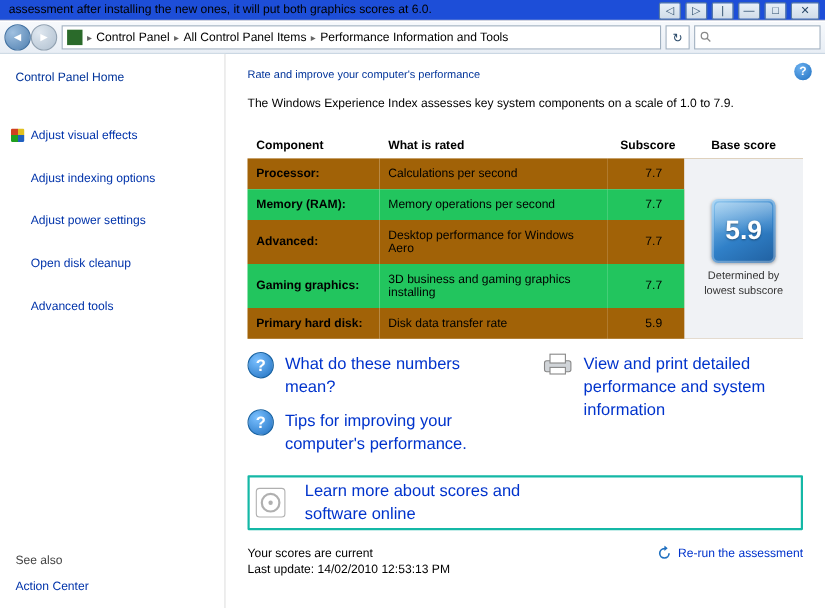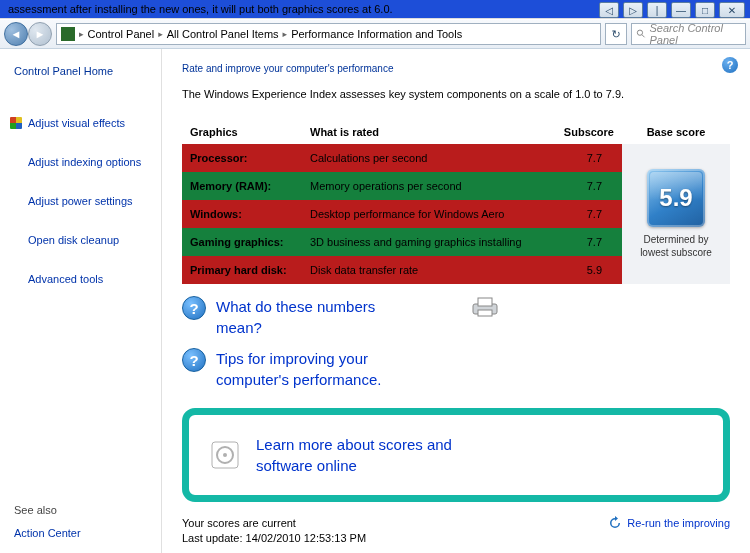--- a/index.html
+++ b/index.html
@@ -18,59 +18,59 @@
     .address { flex: 1; height: 22px; background: #fff; border: 1px solid #a0b0c0; display: flex; align-items: center; padding: 0 4px; font-size: 11px; gap: 4px; overflow: hidden; }
     .addr-icon { width: 14px; height: 14px; background: #2a6a2a; display: inline-block; }
     .addr-sep { color: #666; font-size: 9px; }
     .addr-seg { color: #000; white-space: nowrap; }
     .addr-refresh { width: 22px; height: 22px; background: #fff; border: 1px solid #a0b0c0; display: flex; align-items: center; justify-content: center; font-size: 11px; color: #2a4a6a; cursor: pointer; }
     .search-box { width: 115px; height: 22px; background: #fff; border: 1px solid #a0b0c0; padding: 0 4px; font-size: 11px; color: #888; font-style: italic; display: flex; align-items: center; gap: 3px; }
     .search-icon { width: 12px; height: 12px; display: inline-block; }
     
     .main { display: flex; height: calc(100% - 48px); }
     
-    .sidebar { width: 162px; background: #fff; padding: 12px 0; border-right: 1px solid #e0e0e0; display: flex; flex-direction: column; }
+    .sidebar { width: 205px; background: #fff; padding: 12px 0; border-right: 1px solid #e0e0e0; display: flex; flex-direction: column; }
     .sidebar-top { flex: 1; }
     .cp-home { color: #003399; font-size: 11px; padding: 4px 14px 18px; cursor: pointer; }
     .sb-link { color: #0033aa; font-size: 11px; padding: 5px 14px 5px 28px; cursor: pointer; position: relative; margin-top: 17px; }
     .sb-link.shield::before { content: ""; position: absolute; left: 10px; top: 5px; width: 12px; height: 12px; background: conic-gradient(#e0c020 0 90deg, #2060c0 90deg 180deg, #20a020 180deg 270deg, #d04020 270deg 360deg); border-radius: 1px; }
     .see-also { padding: 10px 14px 0; font-size: 11px; color: #444; }
     .see-also-head { margin-bottom: 8px; }
     .see-link { color: #0033aa; padding: 3px 0; cursor: pointer; }
     
     .content { flex: 1; padding: 14px 20px; overflow: auto; position: relative; }
     .help-icon { position: absolute; top: 8px; right: 12px; width: 16px; height: 16px; border-radius: 50%; background: radial-gradient(circle at 35% 30%,#6ab0f0,#2070c0); color: #fff; font-size: 11px; font-weight: bold; display: flex; align-items: center; justify-content: center; cursor: pointer; }
     
     h1 { color: #003399; font-size: 10px; font-weight: normal; margin-bottom: 14px; }
     .intro { font-size: 11px; color: #000; margin-bottom: 20px; }
     
     .score-table { width: 100%; border-collapse: collapse; font-size: 11px; }
     .score-table th { text-align: left; font-weight: bold; padding: 6px 8px; color: #000; }
     .score-table th.sub { text-align: right; }
     .score-table th.base { text-align: center; width: 108px; }
     .score-table td { padding: 8px 8px; vertical-align: middle; }
-    .score-table tr.odd { background: #b91c1c; }
-    .score-table tr.even { background: #15803d; }
+    .score-table tr.odd { background: #a16207; }
+    .score-table tr.even { background: #22c55e; }
     .comp-name { font-weight: bold; }
     .subscore { text-align: right; padding-right: 20px !important; }
     
     .base-cell { background: #f0f2f5; text-align: center; vertical-align: middle !important; padding: 6px !important; }
     .base-badge { width: 58px; height: 58px; margin: 0 auto 6px; background: linear-gradient(150deg,#8fc8f0,#3080c8 55%,#2060a0); border-radius: 6px; display: flex; align-items: center; justify-content: center; color: #fff; font-size: 24px; font-weight: bold; text-shadow: 0 1px 2px rgba(0,0,0,.4); box-shadow: inset 0 0 0 2px rgba(255,255,255,.3), 0 1px 3px rgba(0,0,0,.3); position: relative; }
     .base-badge::before { content:""; position:absolute; inset:3px; border-radius:4px; background: linear-gradient(rgba(255,255,255,.35),transparent 55%); }
     .base-badge span { position: relative; }
     .base-caption { font-size: 10px; color: #333; line-height: 1.3; }
     
     .links-row { display: flex; gap: 30px; margin: 12px 0 6px; }
     .links-col { flex: 1; }
     .link-item { display: flex; gap: 10px; align-items: flex-start; margin-bottom: 10px; }
     .q-icon { width: 24px; height: 24px; border-radius: 50%; background: radial-gradient(circle at 35% 30%,#7ac0ff,#2070c0); color: #fff; font-size: 15px; font-weight: bold; display: flex; align-items: center; justify-content: center; flex-shrink: 0; border: 1px solid #1560a0; }
     .link-text { color: #0033cc; font-size: 15px; line-height: 1.4; cursor: pointer; max-width: 200px; }
     .printer-icon { width: 28px; height: 22px; flex-shrink: 0; }
     
-    .learn-box { border: 7px solid #14b8a6; border-radius: 13px; padding: 19px; margin: 8px 0 14px; display: flex; gap: 14px; align-items: center; }
+    .learn-box { border: 2px solid #14b8a6; border-radius: 1px; padding: 2px; margin: 8px 0 14px; display: flex; gap: 14px; align-items: center; }
     .box-icon { width: 34px; height: 34px; flex-shrink: 0; }
     
     .status-row { display: flex; justify-content: space-between; align-items: flex-start; font-size: 11px; }
     .status-left { color: #000; line-height: 1.4; }
     .rerun { display: flex; align-items: center; gap: 5px; color: #0033cc; cursor: pointer; }
     .rerun-icon { width: 14px; height: 14px; }
   </style>
 </head>
 <body>
 
@@ -98,21 +98,20 @@
     <span class="addr-seg">All Control Panel Items</span>
     <span class="addr-sep">▸</span>
     <span class="addr-seg">Performance Information and Tools</span>
   </div>
   <div class="addr-refresh">↻</div>
   <div class="search-box">
     <svg class="search-icon" viewBox="0 0 16 16">
         <circle cx="6" cy="6" r="4" fill="none" stroke="#888" stroke-width="1.5"></circle>
         <line x1="9" y1="9" x2="13" y2="13" stroke="#888" stroke-width="1.5"></line>
       </svg>
-    <span>Search Control Panel</span>
   </div>
 </div>
 
 <div class="main">
   <div class="sidebar">
     <div class="sidebar-top">
       <div class="cp-home">Control Panel Home</div>
       <div class="sb-link shield">Adjust visual effects</div>
       <div class="sb-link">Adjust indexing options</div>
       <div class="sb-link">Adjust power settings</div>
@@ -126,21 +125,21 @@
   </div>
 
   <div class="content">
     <div class="help-icon">?</div>
     <h1>Rate and improve your computer's performance</h1>
     <div class="intro">The Windows Experience Index assesses key system components on a scale of 1.0 to 7.9.</div>
 
     <table class="score-table">
       <tbody>
           <tr>
-        <th style="width:120px;">Graphics</th>
+        <th style="width:120px;">Component</th>
         <th>What is rated</th>
         <th class="sub" style="width:70px;margin-top:29px;">Subscore</th>
         <th class="base">Base score</th>
       </tr>
       <tr class="odd">
         <td class="comp-name">Processor:</td>
         <td>Calculations per second</td>
         <td class="subscore">7.7</td>
         <td class="base-cell" rowspan="5">
           <div class="base-badge">
@@ -148,21 +147,21 @@
               </div>
           <div class="base-caption">Determined by lowest subscore</div>
         </td>
       </tr>
       <tr class="even">
         <td class="comp-name">Memory (RAM):</td>
         <td>Memory operations per second</td>
         <td class="subscore">7.7</td>
       </tr>
       <tr class="odd">
-        <td class="comp-name">Windows:</td>
+        <td class="comp-name">Advanced:</td>
         <td>Desktop performance for Windows Aero</td>
         <td class="subscore">7.7</td>
       </tr>
       <tr class="even">
         <td class="comp-name">Gaming graphics:</td>
         <td>3D business and gaming graphics installing</td>
         <td class="subscore">7.7</td>
       </tr>
       <tr class="odd">
         <td class="comp-name">Primary hard disk:</td>
@@ -183,20 +182,21 @@
           <div class="link-text">Tips for improving your computer's performance.</div>
         </div>
       </div>
       <div class="links-col">
         <div class="link-item">
           <svg class="printer-icon" viewBox="0 0 28 22">
               <rect x="2" y="8" width="24" height="10" rx="2" fill="#d0d4d8" stroke="#888"></rect>
               <rect x="7" y="2" width="14" height="8" fill="#fff" stroke="#888"></rect>
               <rect x="7" y="14" width="14" height="6" fill="#fff" stroke="#888"></rect>
             </svg>
+          <div class="link-text">View and print detailed performance and system information</div>
         </div>
       </div>
     </div>
 
     <div class="learn-box">
       <svg class="box-icon" viewBox="0 0 34 34">
           <rect x="4" y="4" width="26" height="26" rx="3" fill="#fff" stroke="#b0b0b0"></rect>
           <circle cx="17" cy="17" r="8" fill="none" stroke="#b0b0b0" stroke-width="2"></circle>
           <circle cx="17" cy="17" r="2" fill="#b0b0b0"></circle>
         </svg>
@@ -205,17 +205,17 @@
 
     <div class="status-row">
       <div class="status-left">
         <div>Your scores are current</div>
         <div>Last update: 14/02/2010 12:53:13 PM</div>
       </div>
       <div class="rerun">
         <svg class="rerun-icon" viewBox="0 0 14 14">
             <path d="M7 2a5 5 0 1 0 5 5h-1.5A3.5 3.5 0 1 1 7 3.5V5l3-2.5L7 0z" fill="#2070c0"></path>
           </svg>
-        <span>Re-run the improving</span>
+        <span>Re-run the assessment</span>
       </div>
     </div>
   </div>
 </div>
 
 </body></html>

